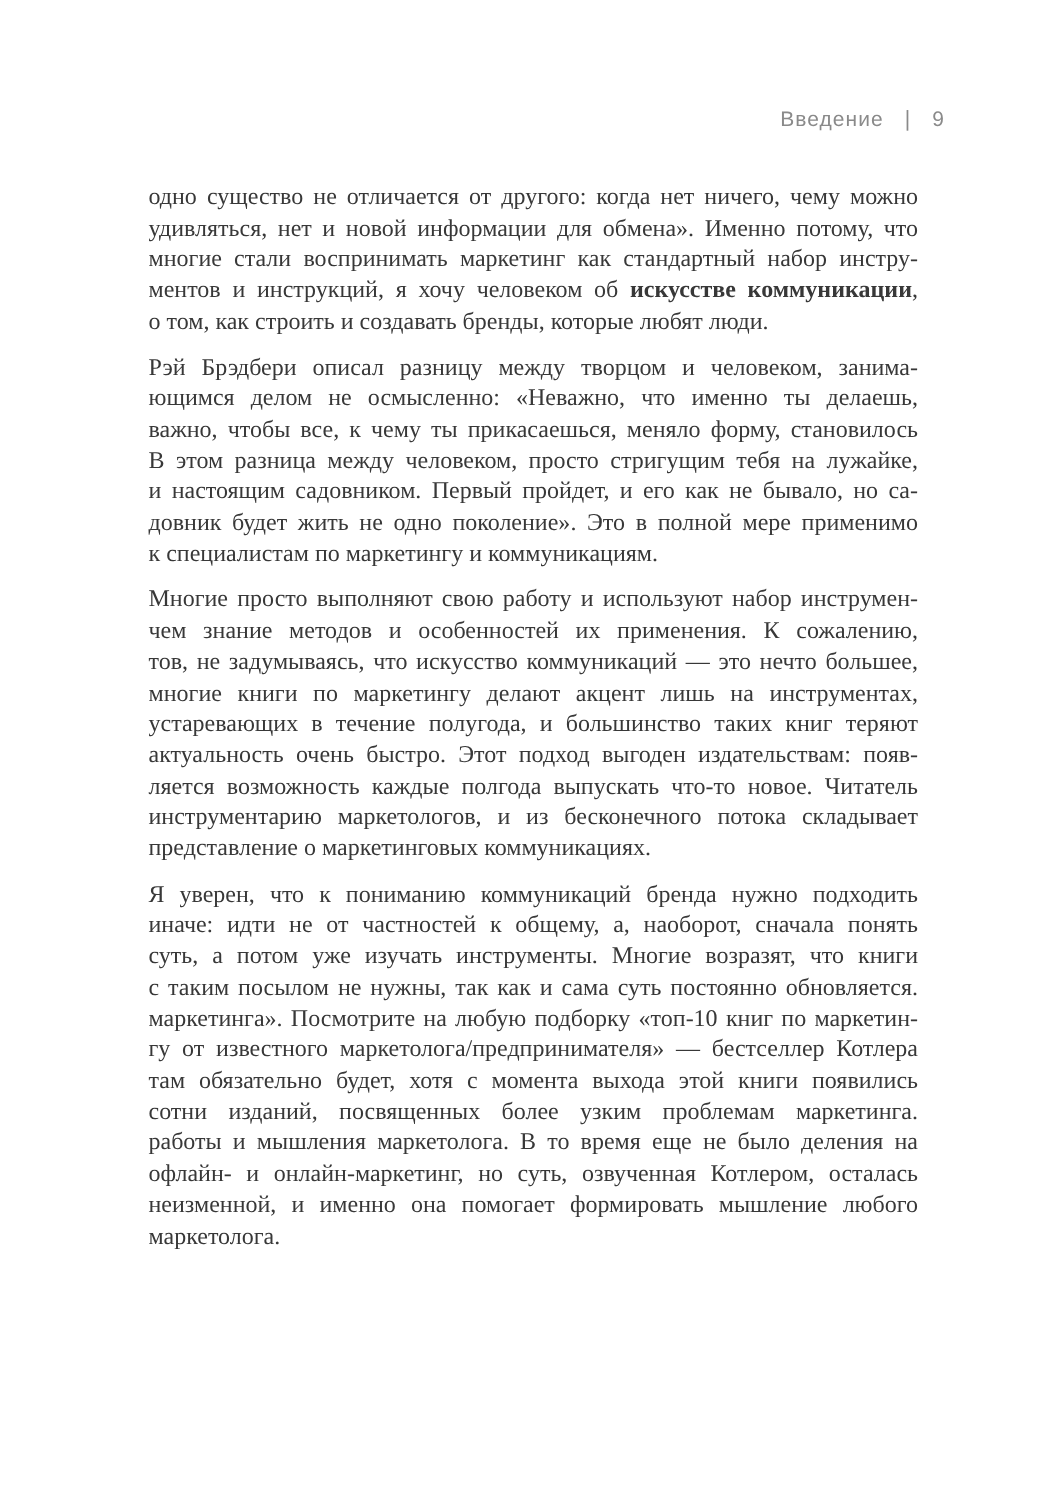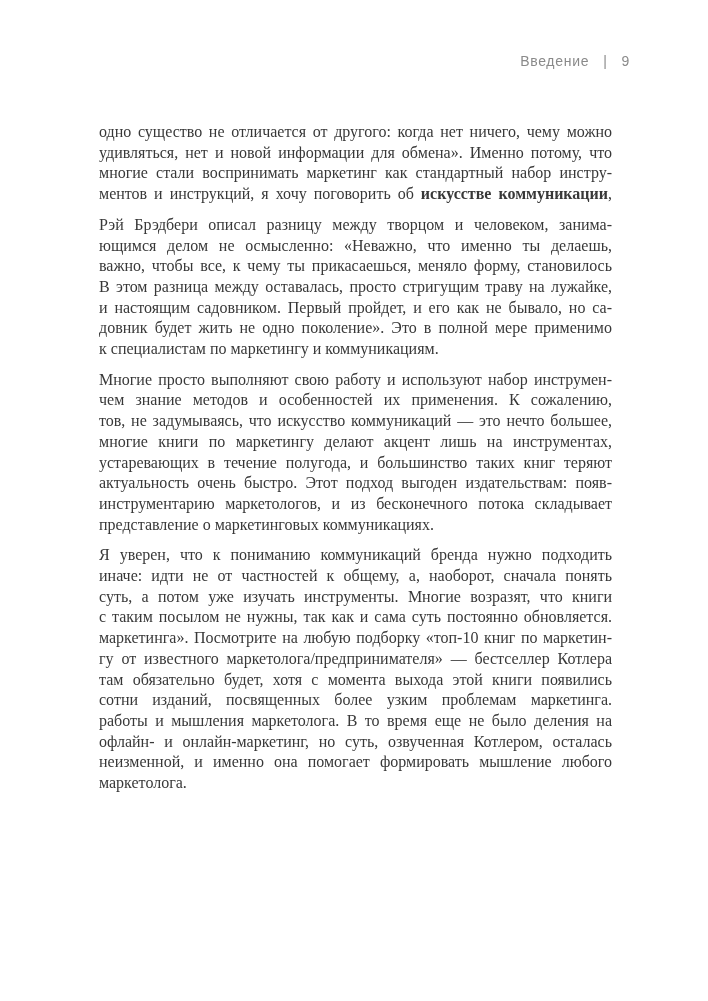--- a/index.html
+++ b/index.html
@@ -13,21 +13,21 @@
   }
   .page {
     position: relative;
     width: 708px;
     height: 1001px;
     background: var(--page-bg, #ffffff);
     overflow: hidden;
   }
   .running-head {
     position: absolute;
-    top: 53px;
+    top: 71px;
     left: 0;
     width: 630px;
     display: flex;
     justify-content: flex-end;
     align-items: baseline;
     gap: 14px;
     font-family: "Liberation Sans", "DejaVu Sans", sans-serif;
     font-size: 14px;
     letter-spacing: 0.7px;
     color: var(--head-color, #8a8a8a);
@@ -70,38 +70,40 @@
     <span>Введение</span>
     <span class="sep">|</span>
     <span>9</span>
   </div>
 
   <div class="body-text">
       <div class="para">
         <div class="line"><span class="it">одно существо не отличается от другого: когда нет ничего, чему можно</span></div>
         <div class="line"><span class="it">удивляться, нет и новой информации для обмена»</span><span>. Именно потому, что</span></div>
         <div class="line"><span>многие стали воспринимать маркетинг как стандартный набор инстру-</span></div>
-        <div class="line"><span>ментов и инструкций, я хочу поговорить об </span><span class="bd">искусстве коммуникации</span><span>,</span></div>
+        <div class="line"><span>ментов и инструкций, я хочу человеком об </span><span class="bd">искусстве коммуникации</span><span>,</span></div>
+        <div class="line last"><span>о том, как строить и создавать бренды, которые любят люди.</span></div>
       </div>
       <div class="para">
         <div class="line"><span>Рэй Брэдбери описал разницу между творцом и человеком, занима-</span></div>
         <div class="line"><span>ющимся делом не осмысленно: </span><span class="it">«Неважно, что именно ты делаешь,</span></div>
         <div class="line"><span class="it">важно, чтобы все, к чему ты прикасаешься, меняло форму, становилось</span></div>
-        <div class="line"><span class="it">В этом разница между оставалась, просто стригущим траву на лужайке,</span></div>
+        <div class="line"><span class="it">В этом разница между человеком, просто стригущим тебя на лужайке,</span></div>
         <div class="line"><span class="it">и настоящим садовником. Первый пройдет, и его как не бывало, но са-</span></div>
         <div class="line"><span class="it">довник будет жить не одно поколение»</span><span>. Это в полной мере применимо</span></div>
         <div class="line last"><span>к специалистам по маркетингу и коммуникациям.</span></div>
       </div>
       <div class="para">
         <div class="line"><span>Многие просто выполняют свою работу и используют набор инструмен-</span></div>
         <div class="line"><span>чем знание методов и особенностей их применения. К сожалению,</span></div>
         <div class="line"><span>тов, не задумываясь, что искусство коммуникаций — это нечто большее,</span></div>
         <div class="line"><span>многие книги по маркетингу делают акцент лишь на инструментах,</span></div>
         <div class="line"><span>устаревающих в течение полугода, и большинство таких книг теряют</span></div>
         <div class="line"><span>актуальность очень быстро. Этот подход выгоден издательствам: появ-</span></div>
+        <div class="line"><span>ляется возможность каждые полгода выпускать что-то новое. Читатель</span></div>
         <div class="line"><span>инструментарию маркетологов, и из бесконечного потока складывает</span></div>
         <div class="line last"><span>представление о маркетинговых коммуникациях.</span></div>
       </div>
       <div class="para">
         <div class="line"><span>Я уверен, что к пониманию коммуникаций бренда нужно подходить</span></div>
         <div class="line"><span>иначе: идти не от частностей к общему, а, наоборот, сначала понять</span></div>
         <div class="line"><span>суть, а потом уже изучать инструменты. Многие возразят, что книги</span></div>
         <div class="line"><span>с таким посылом не нужны, так как и сама суть постоянно обновляется.</span></div>
         <div class="line"><span>маркетинга». Посмотрите на любую подборку «топ-10 книг по маркетин-</span></div>
         <div class="line"><span>гу от известного маркетолога/предпринимателя» — бестселлер Котлера</span></div>

